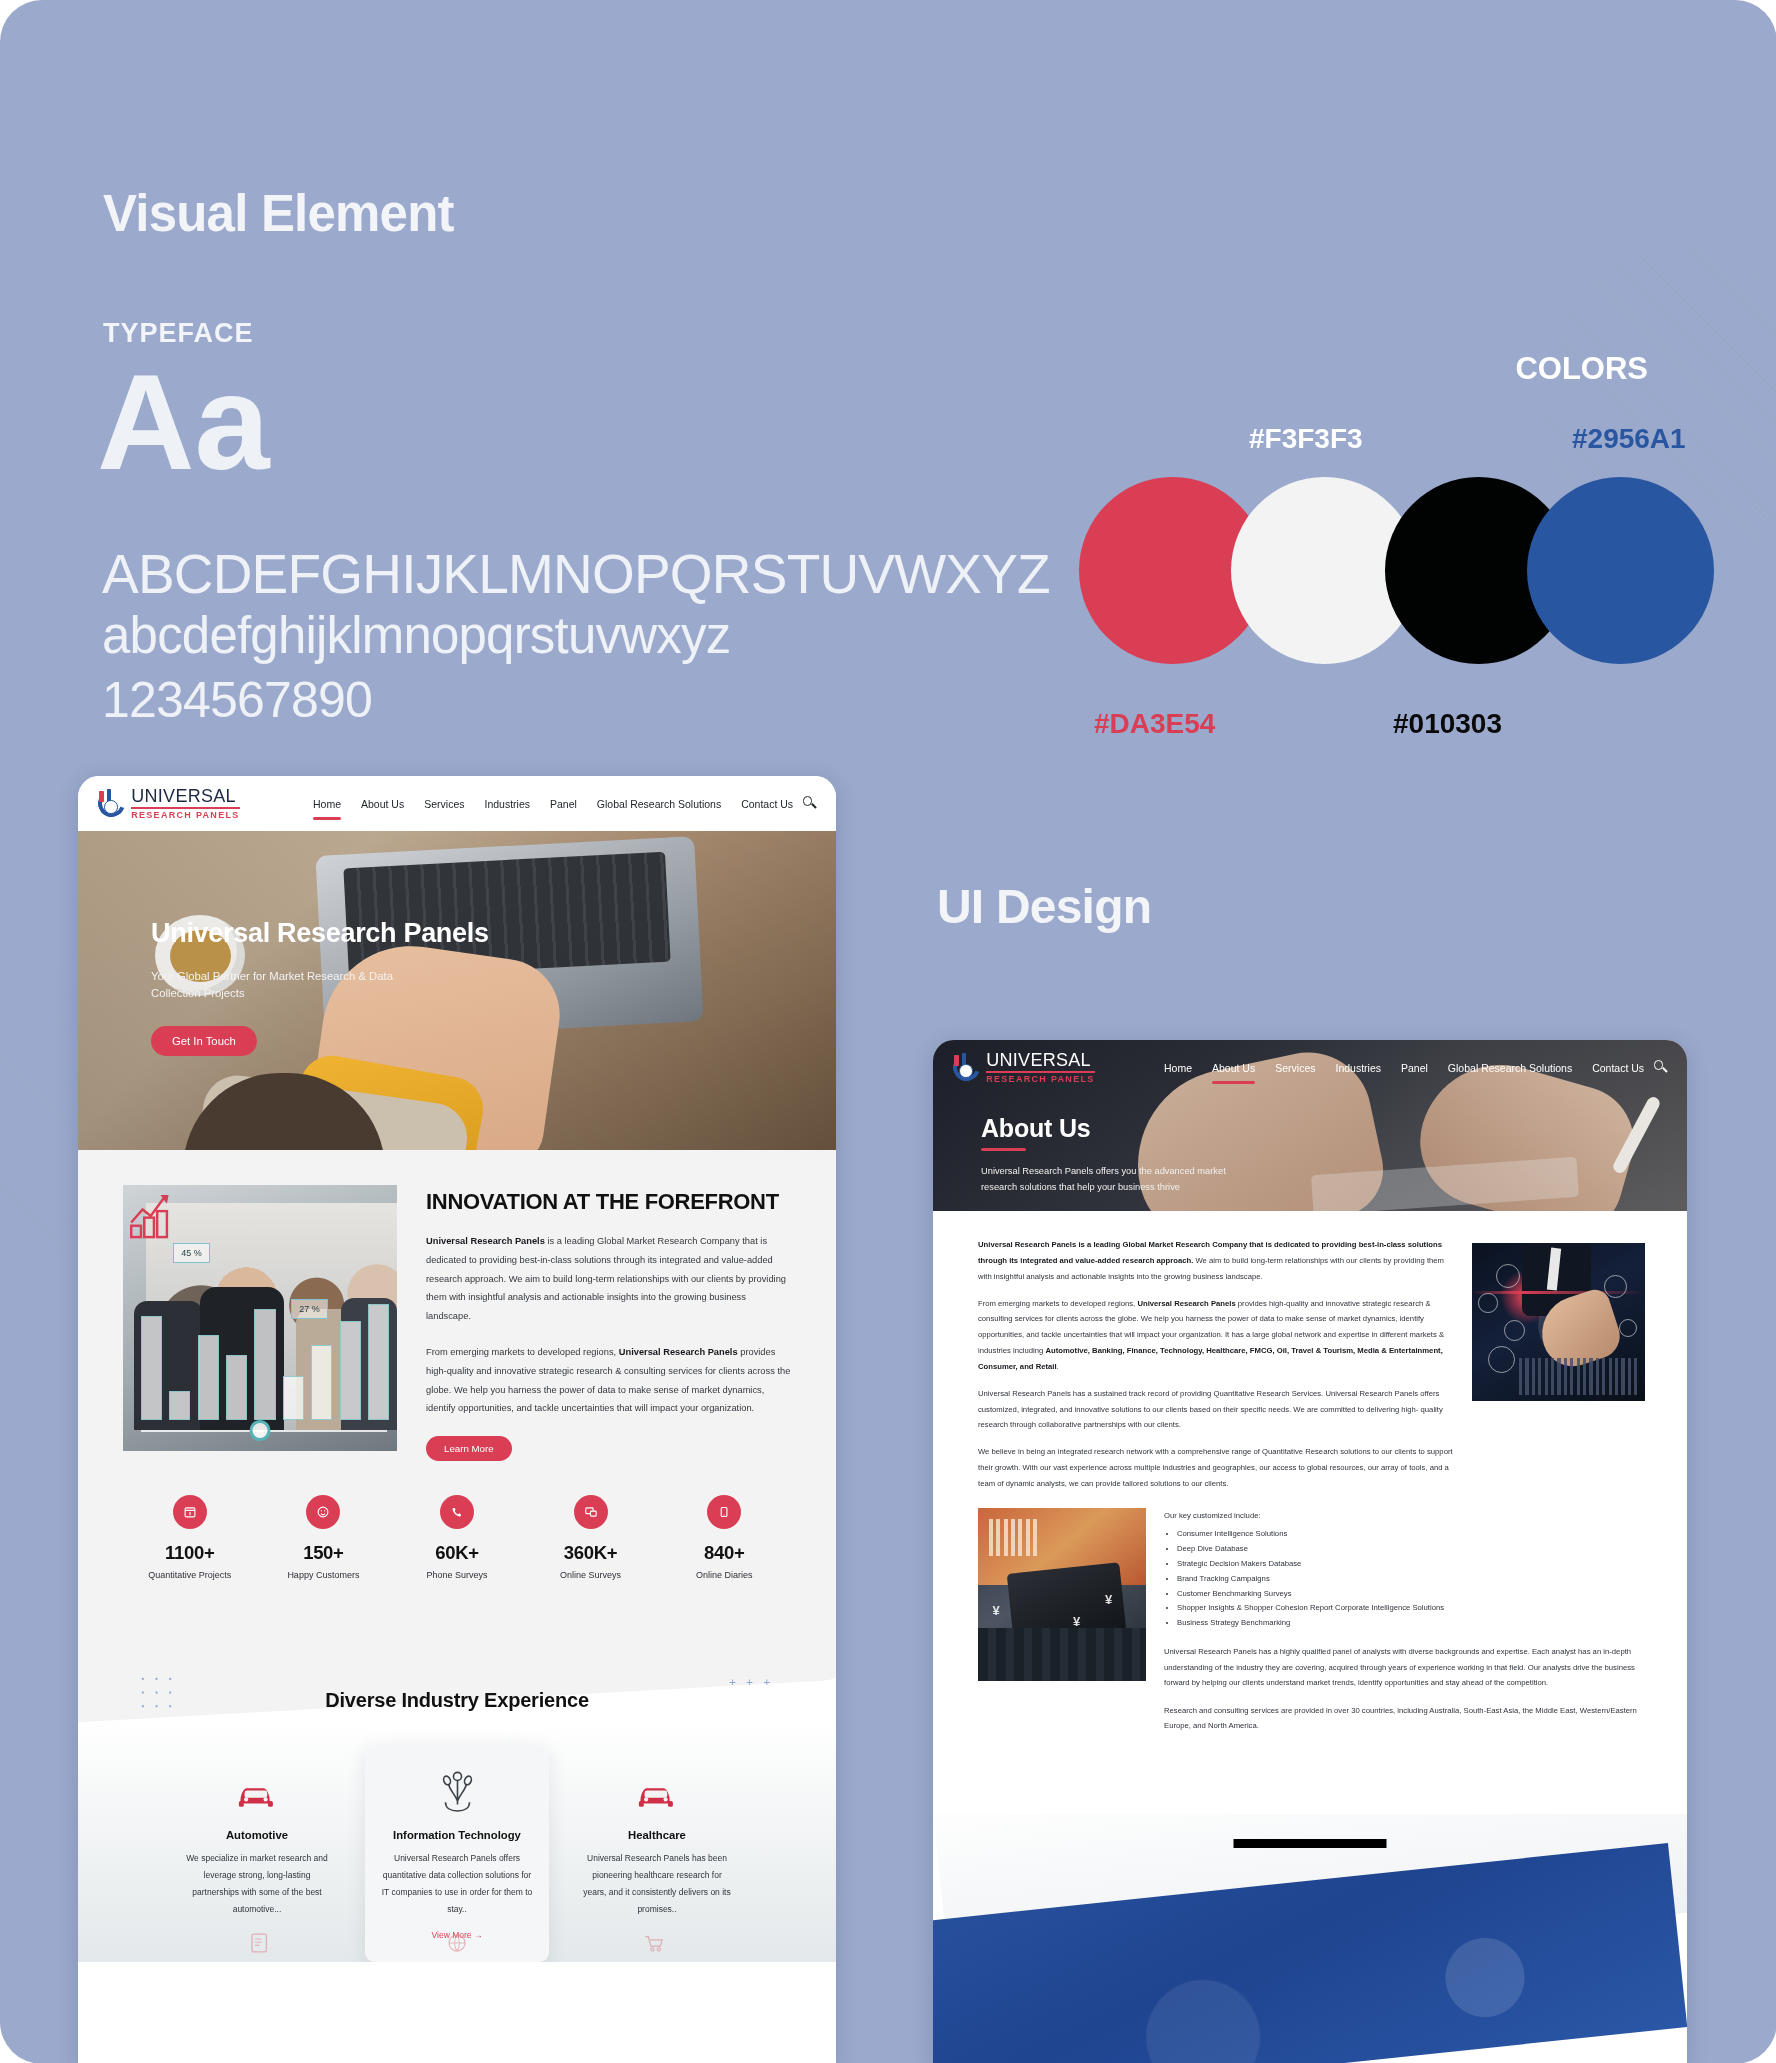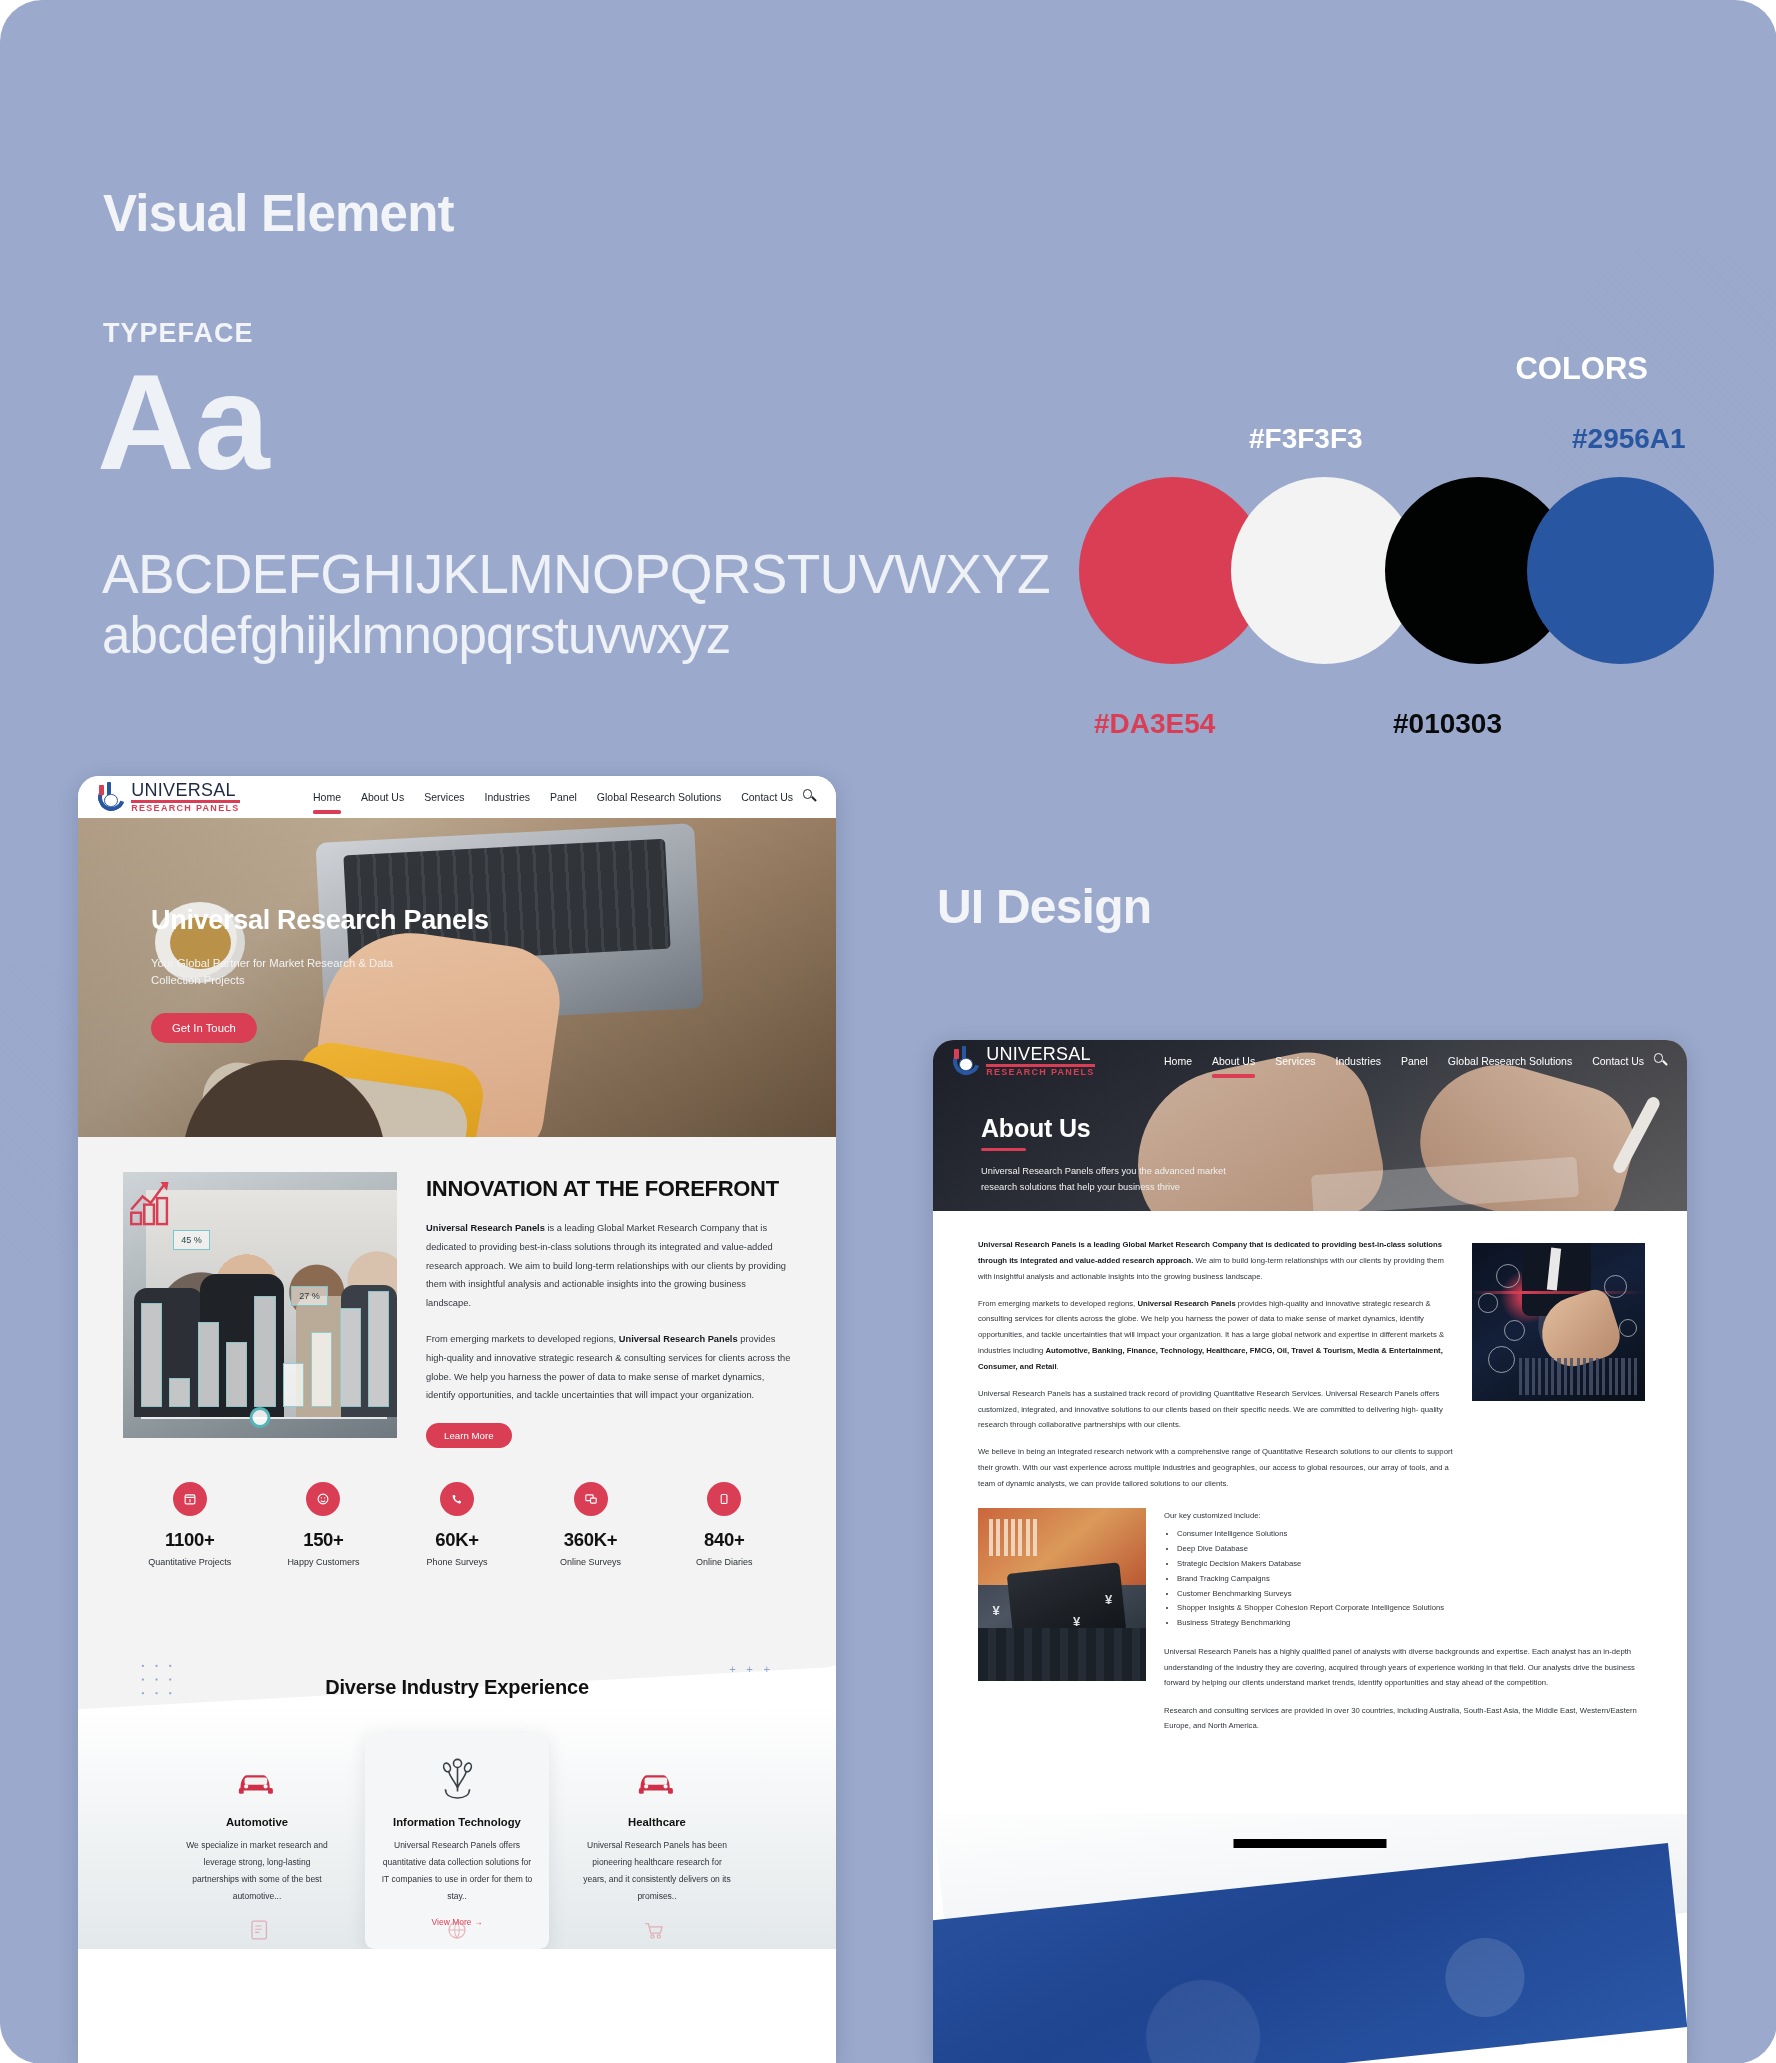--- a/index.html
+++ b/index.html
@@ -73,21 +73,21 @@
     left: 78px; top: 776px; width: 758px; height: 1287px;
     border-top-left-radius: 21px; border-top-right-radius: 21px;
   }
   .mock-right {
     left: 933px; top: 1040px; width: 754px; height: 1024px;
     border-top-left-radius: 21px; border-top-right-radius: 21px;
   }
 
   
   .navbar {
-    position: relative; height: 42px; display: flex; align-items: center;
+    position: relative; height: 55px; display: flex; align-items: center;
     padding: 0 18px; background: #ffffff;
   }
   .navbar.dark { background: transparent; }
   .logo { display: flex; align-items: flex-end; gap: 3.2px; }
   .logo-mark {
     width: 32px; height: 31px; position: relative; flex: none;
   }
   .logo-mark .blue-swoop {
     position: absolute; left: 1.6px; top: 1.6px; width: 27px; height: 27px;
     border: 4px solid #2956a1; border-radius: 50%;
@@ -472,20 +472,21 @@
 <div id="stage">
 
   <div class="hatch-blob"></div>
   <div class="hatch-left"></div>
 
   <div class="ve-title">Visual Element</div>
   <div class="typeface-label">TYPEFACE</div>
   <div class="aa-big">Aa</div>
   <div class="alpha r1">ABCDEFGHIJKLMNOPQRSTUVWXYZ</div>
   <div class="alpha r2">abcdefghijklmnopqrstuvwxyz</div>
+  <div class="alpha r3">1234567890</div>
 
   <div class="colors-label">COLORS</div>
   <div class="swatches">
     <div class="sw s1" id="sw0" style="background: rgb(218, 62, 84);"></div>
     <div class="sw s2" id="sw1" style="background: rgb(243, 243, 243);"></div>
     <div class="sw s3" id="sw2" style="background: rgb(1, 3, 3);"></div>
     <div class="sw s4" id="sw3" style="background: rgb(41, 86, 161);"></div>
   </div>
   <div class="hexlabel hx1" id="hl0" style="color: rgb(218, 62, 84);">#DA3E54</div>
   <div class="hexlabel hx2" id="hl1" style="color: rgb(255, 255, 255);">#F3F3F3</div>

